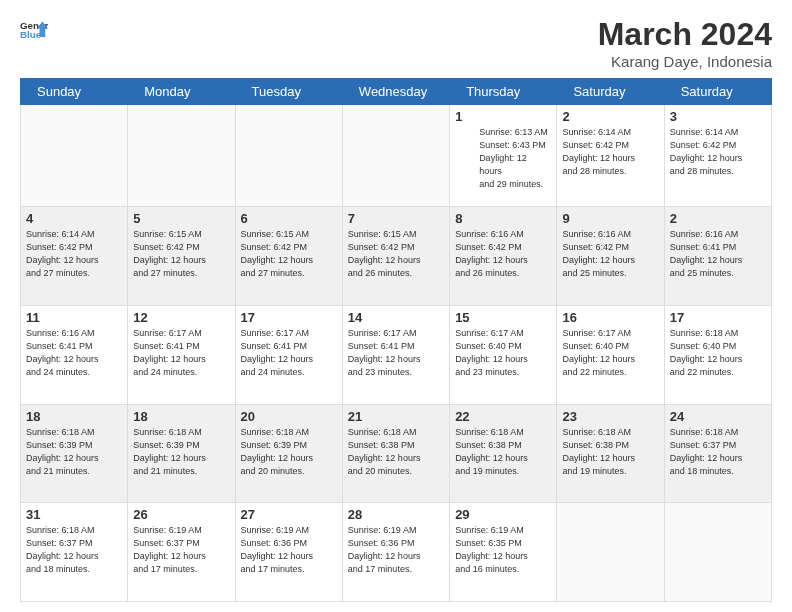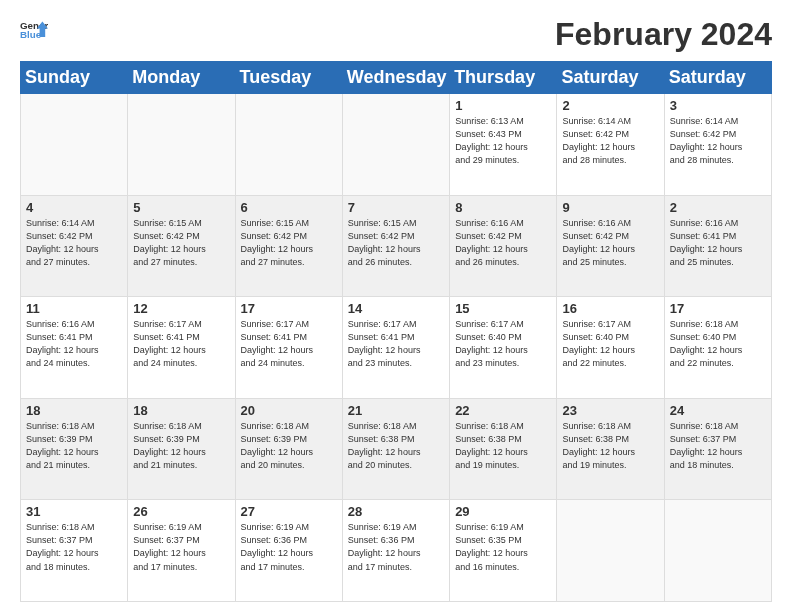--- a/index.html
+++ b/index.html
@@ -47,23 +47,23 @@
     .calendar {
       flex: 1;
       border: 1px solid #ccc;
       border-collapse: collapse;
       width: 100%;
       table-layout: fixed;
     }
     .calendar th {
       background: #2a6db5;
       color: #fff;
-      font-size: 18px;
-      font-weight: bold;
-      padding: 5px 4px;
+      font-size: 13px;
+      font-weight: normal;
+      padding: 5px 16px;
       text-align: left;
       border: 1px solid #2a6db5;
     }
     .calendar td {
       border: 1px solid #ddd;
       vertical-align: top;
       padding: 4px 5px;
       font-size: 9.5px;
       color: #333;
       height: 88px;
@@ -92,21 +92,22 @@
 <div class="page">
   <div class="header">
     <div class="logo">
       <svg class="logo-icon" viewBox="0 0 40 40">
         <text x="0" y="18" font-size="14" font-weight="bold" fill="#333">General</text>
         <text x="0" y="32" font-size="14" font-weight="bold" fill="#4a90d9">Blue</text>
         <polygon points="32,8 40,18 36,18 36,30 28,30 28,18 24,18" fill="#4a90d9"></polygon>
       </svg>
     </div>
     <div class="title-block">
-      <div class="month-title">February 2024</div>
+      <div class="month-title">March 2024</div>
+      <div class="subtitle">Karang Daye, Indonesia</div>
     </div>
   </div>
 
   <table class="calendar">
     <thead>
       <tr>
       <th>Sunday</th>
           <th>Monday</th>
           <th>Tuesday</th>
           <th>Wednesday</th>
@@ -116,21 +117,21 @@
         </tr>
     </thead>
     <tbody id="calendar-body">
     <tr>
           <td class="empty"></td>
           <td class="empty"></td>
           <td class="empty"></td>
           <td class="empty"></td>
           <td>
             <span class="day-num">1</span>
-            <div class="day-info" style="white-space: pre-line;">Sunrise: 6:13 AM
+            <div class="day-info" style="white-space: pre-line; margin-left: 24px;">Sunrise: 6:13 AM
 Sunset: 6:43 PM
 Daylight: 12 hours
 and 29 minutes.</div>
           </td>
           <td>
             <span class="day-num">2</span>
             <div class="day-info" style="white-space: pre-line;">Sunrise: 6:14 AM
 Sunset: 6:42 PM
 Daylight: 12 hours
 and 28 minutes.</div>

